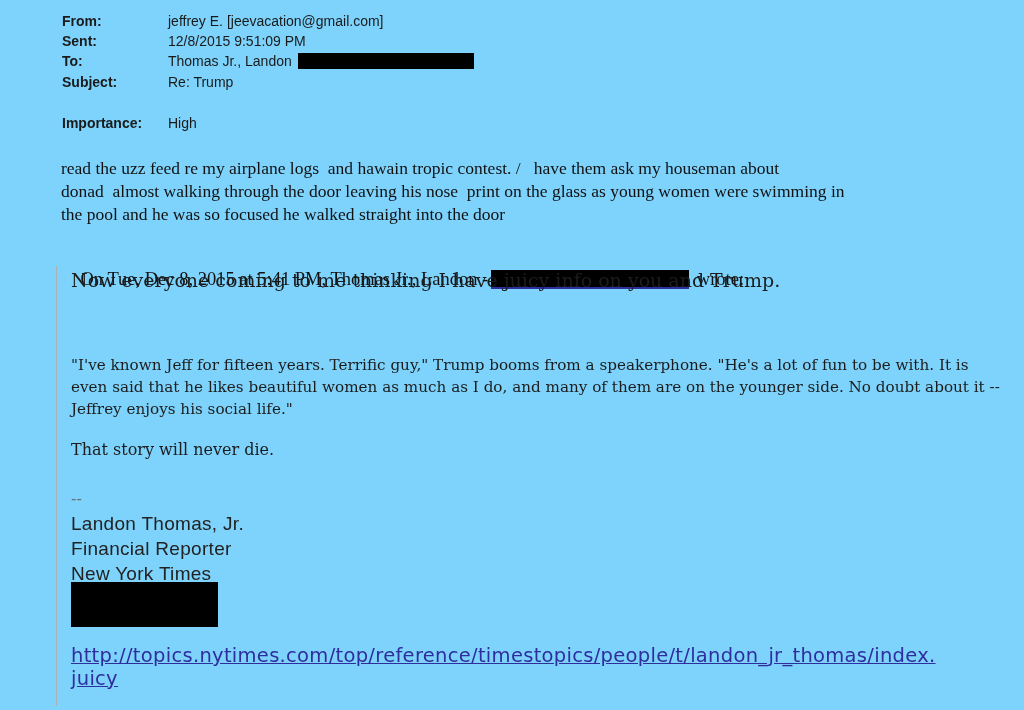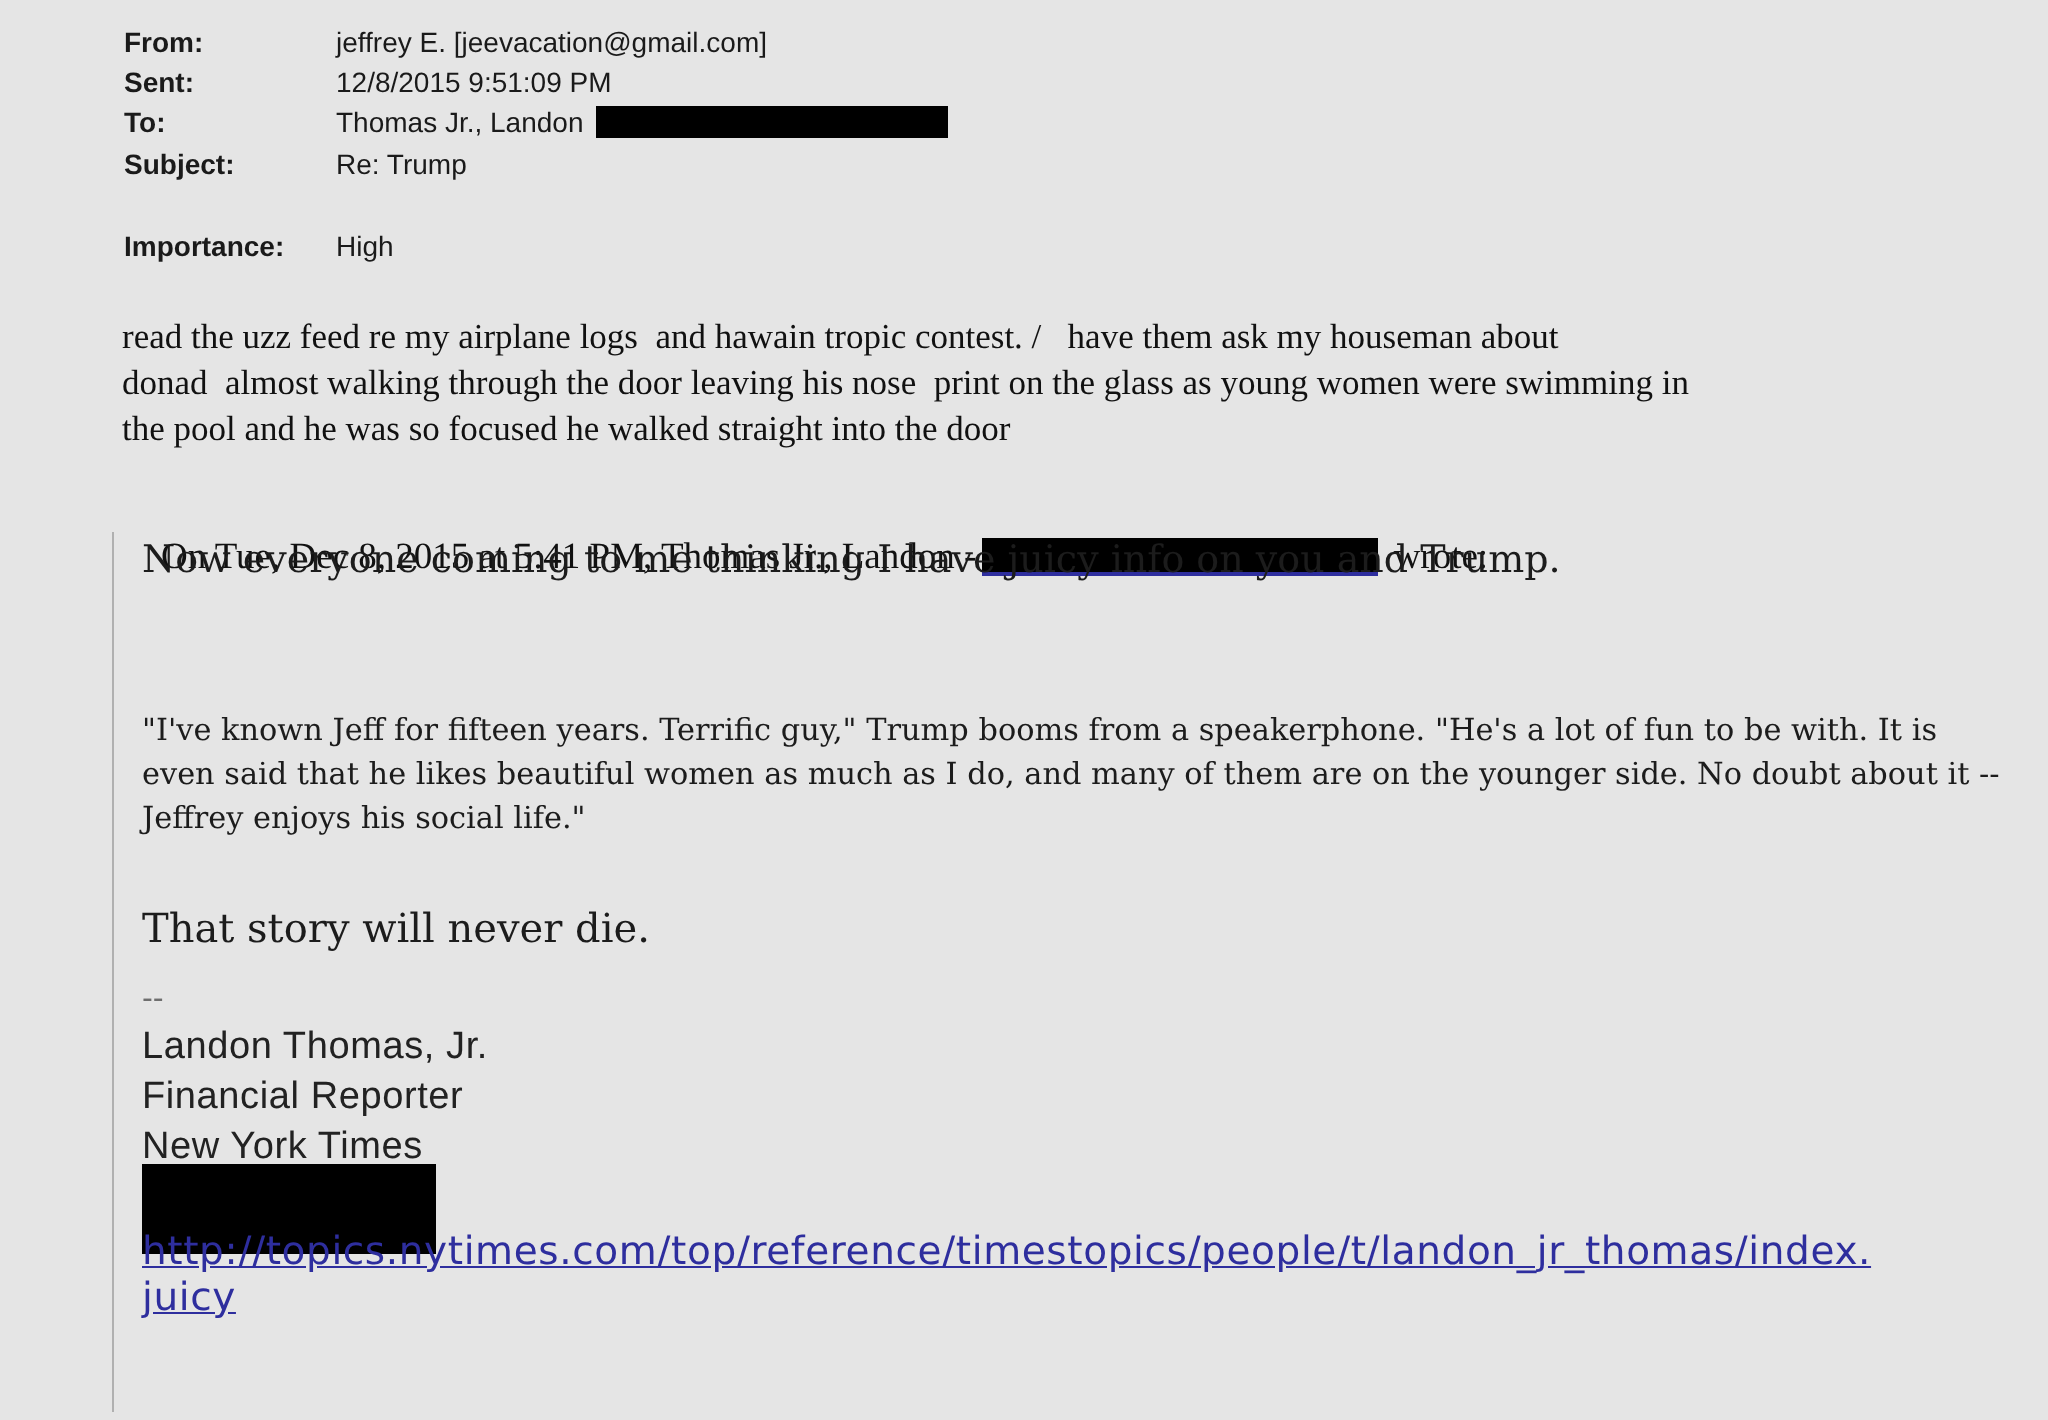--- a/index.html
+++ b/index.html
@@ -1,21 +1,21 @@
 <!DOCTYPE html>
 <html style="--link-color: #2e2e9e;"><head>
 <meta charset="utf-8">
 <style>
   * { margin: 0; padding: 0; box-sizing: border-box; }
   html, body { background: #ffffff; }
   .page {
     position: relative;
     width: 1024px;
     height: 710px;
-    background: #e5e5e5;
+    background: #7dd3fc;
     color: #141414;
     overflow: hidden;
   }
 
   
   .hdr-row {
     position: absolute;
     left: 62px;
     display: flex;
     font-family: "Liberation Sans", sans-serif;
@@ -80,21 +80,21 @@
   .q-abs { position: absolute; left: 14px; }
   .q-serif { font-family: "DejaVu Serif", serif; color: #1c1c1c; }
   .q-line1 { top: 3px;  font-size: 19px; }
   .q-line2 { top: 51px; font-size: 19px; }
   .press-quote {
     top: 88px;
     font-size: 15.2px;
     line-height: 22px;
   }
   .press-quote div { white-space: pre; }
-  .q-line3 { top: 186px; font-size: 20px; text-align: center; }
+  .q-line3 { top: 174px; font-size: 16px; text-align: center; }
 
   .sig-sep {
     top: 224px;
     font-family: "DejaVu Sans", sans-serif;
     font-size: 15px;
     color: #6e6e6e;
   }
   .signature {
     top: 245px;
     font-family: Liberation Sans, sans-serif;
@@ -103,21 +103,21 @@
     letter-spacing: 0.3px;
     color: #222222;
   }
   .redact-block {
     top: 316px;
     width: 147px;
     height: 45px;
     background: #000000;
   }
   .nyt-link {
-    top: 348px;
+    top: 378px;
     font-family: "DejaVu Sans", sans-serif;
     font-size: 19.5px;
     line-height: 23px;
     letter-spacing: 0.3px;
     color: var(--link-color, #2e2e9e);
     text-decoration: underline;
     cursor: pointer;
   }
   .nyt-link span { display: block; }
 </style>

